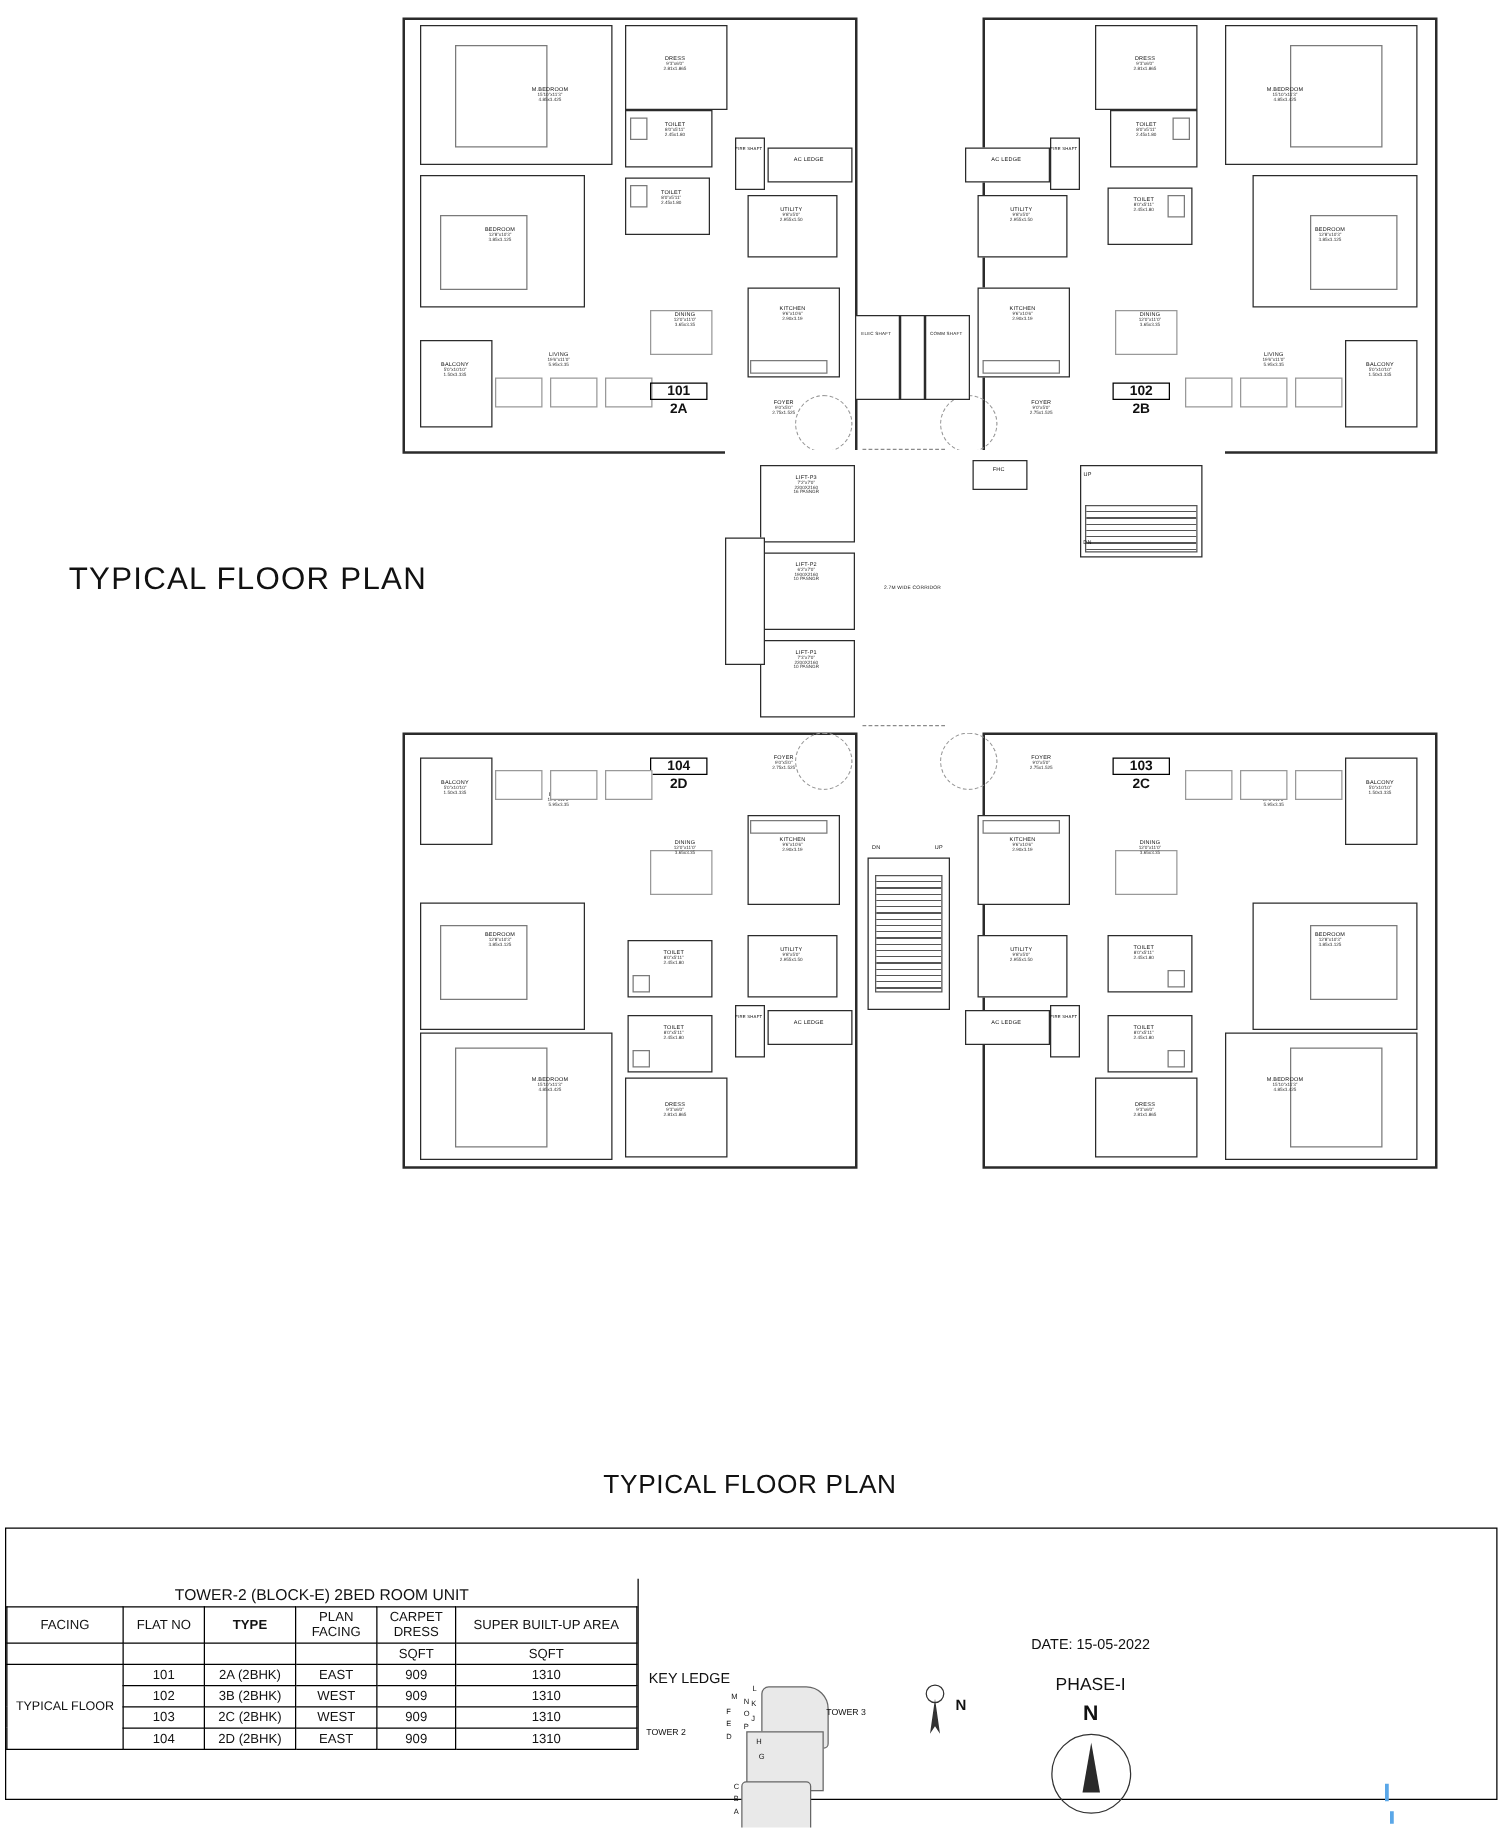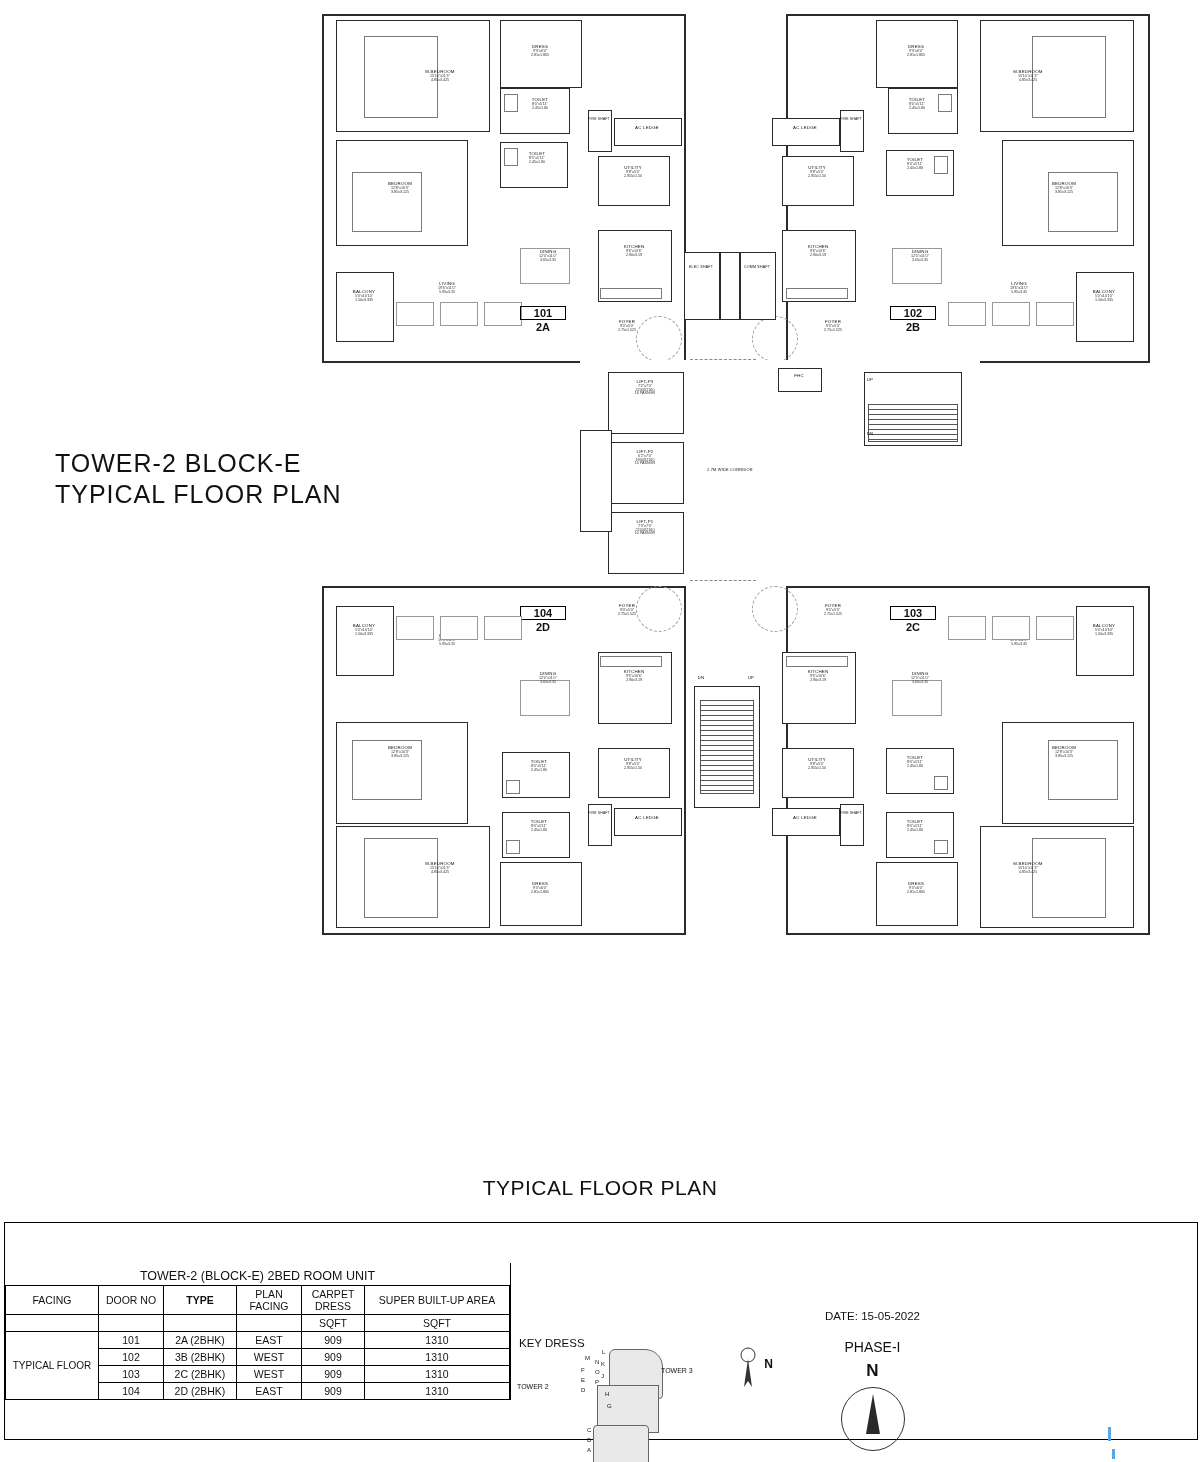--- a/index.html
+++ b/index.html
@@ -487,35 +487,34 @@
   </div>
   <div class="room" style="left:980px;top:826px;width:152px;height:100px;"></div>
   <div class="furn" style="left:1032px;top:838px;width:72px;height:78px;"></div>
   <div class="lbl" style="left:980px;top:862px;width:96px;">
     <span class="n">M.BEDROOM</span>
     <span class="d1">15'10"x11'3"</span>
     <span class="d2">4.85x3.425</span>
   </div>
 
   <div id="tower-title">
-    <div>TOWER-2   BLOCK-E</div>
     <div class="l2">TYPICAL FLOOR PLAN</div>
   </div>
   <div id="plan-caption">TYPICAL FLOOR PLAN</div>
 </div>
 
 <div id="titleblock">
 
   <div id="tb-area">
     <div class="hdr">TOWER-2 (BLOCK-E) 2BED ROOM UNIT</div>
     <table class="area">
       <tbody>
           <tr>
         <th style="width:90px;">FACING</th>
-        <th style="width:62px;">DOOR NO</th>
+        <th style="width:62px;">FLAT NO</th>
         <th style="width:70px;font-weight:bold;">TYPE</th>
         <th style="width:62px;">PLAN FACING</th>
         <th style="width:60px;">CARPET DRESS</th>
         <th>SUPER BUILT-UP AREA</th>
       </tr>
       <tr>
         <td>&nbsp;</td>
         <td>&nbsp;</td>
         <td>&nbsp;</td>
         <td>&nbsp;</td>
@@ -549,21 +548,21 @@
         <td>2D (2BHK)</td>
         <td>EAST</td>
         <td>909</td>
         <td>1310</td>
       </tr>
     </tbody>
       </table>
   </div>
 
   <div id="tb-key">
-    <div class="kp-title">KEY DRESS</div>
+    <div class="kp-title">KEY LEDGE</div>
 
     <div class="n-arrow-small">
       <svg width="26" height="44" viewBox="0 0 26 44">
         <circle cx="13" cy="10" r="7" fill="none" stroke="#333" stroke-width="1"></circle>
         <polygon points="13,14 9,42 13,36 17,42" fill="#333"></polygon>
       </svg>
     </div>
     <div class="kpname" style="right:6px;top:26px;font-size:12px;font-weight:bold;">N</div>
 
     <div class="keymap">

